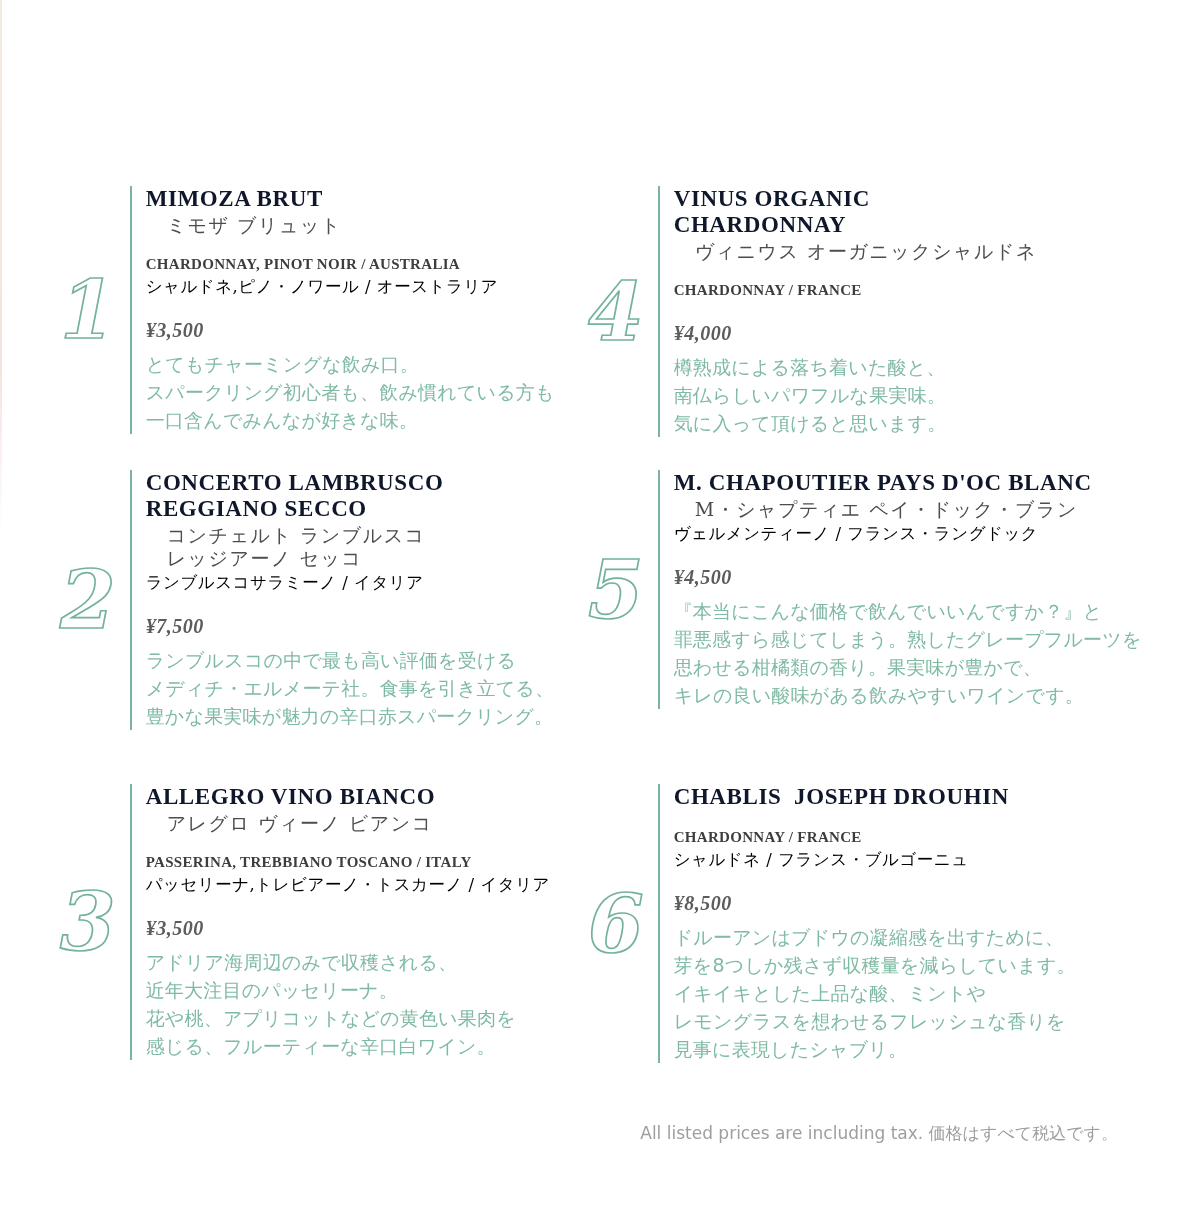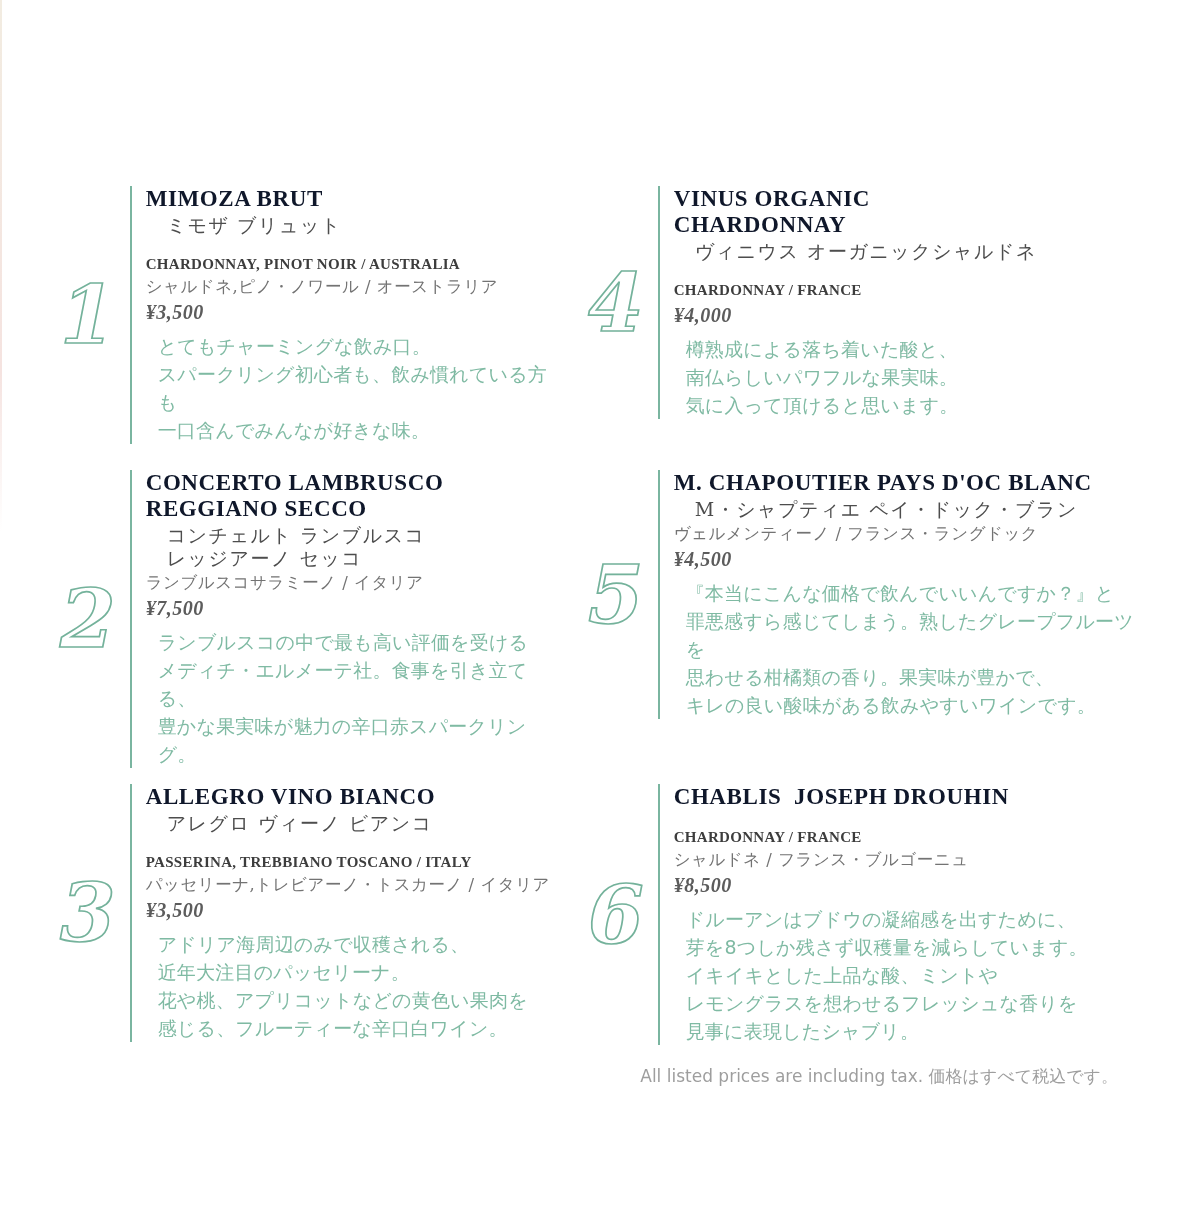--- a/index.html
+++ b/index.html
@@ -37,32 +37,32 @@
   .name-ja {
     margin-top:2px; font:400 19px/23px "DejaVu Serif", serif;
     color:#4d4d4d; letter-spacing:1.5px; white-space:pre-wrap;margin-left:21px;
   }
   .grape-en {
     margin-top:18px; font:700 15px/19px "Liberation Serif", serif;
     color:#3d3d3d; letter-spacing:0.3px;
   }
   .grape-ja {
     margin-top:2px; font:400 16.5px/21px "DejaVu Serif", serif;
-    color:#737373; letter-spacing:0.5px;
+    color:#000000; letter-spacing:0.5px;
   }
   .price {
-    margin-top:3px; font:italic 700 20px/24px "Liberation Serif", serif;
+    margin-top:21px; font:italic 700 20px/24px "Liberation Serif", serif;
     color:#5c5c5c; letter-spacing:0.5px;
   }
   .desc {
-    margin:8px 0 0 12px; font:400 19px/28px "DejaVu Sans", sans-serif;
+    margin:8px 0 0 0; font:400 19px/28px "DejaVu Sans", sans-serif;
     color:#7fbaa3; white-space:pre-line; letter-spacing:0.2px;
   }
   .footer-note {
-    position:absolute; top:1065px; right:82px;
+    position:absolute; top:1122px; right:82px;
     font:400 17px/22px "DejaVu Sans", sans-serif; color:#9e9e9e;
   }
 </style>
 </head>
 <body>
 
 <div class="page">
   <div class="edge-artifact"></div>
 
   <section class="item pos-1">

